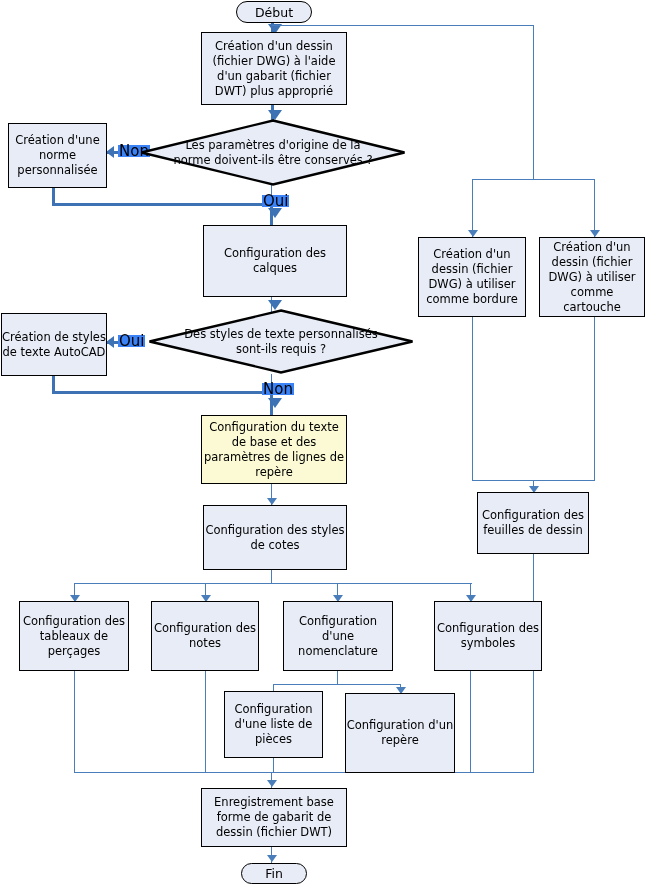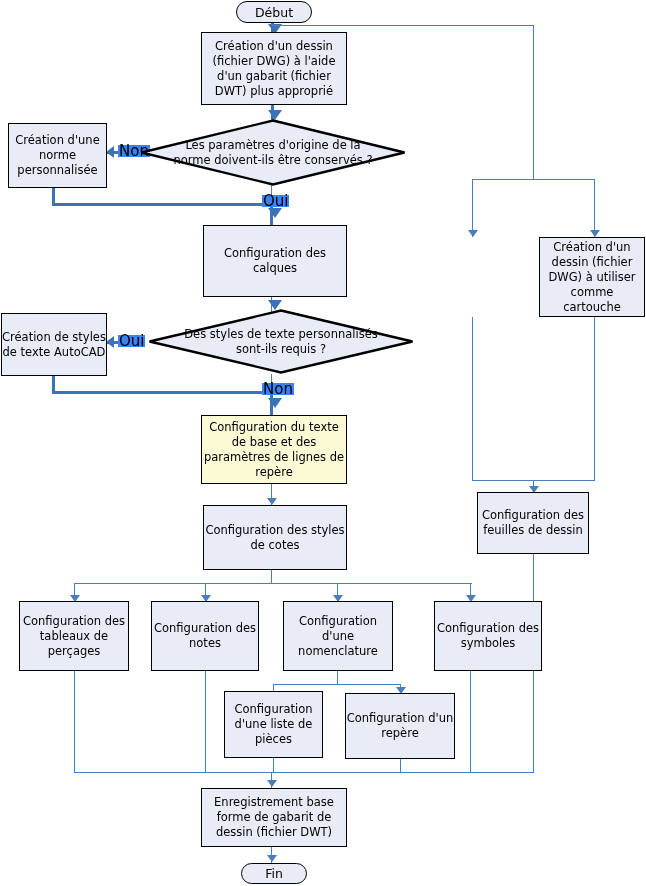--- a/index.html
+++ b/index.html
@@ -235,32 +235,35 @@
   </div>
 
   <div class="node process" style="left:434px;top:601px;width:108px;height:70px;">
     <span>Configuration des symboles</span>
   </div>
 
   <div class="node process" style="left:224px;top:691px;width:99px;height:67px;">
     <span>Configuration d'une liste de pièces</span>
   </div>
 
-  <div class="node process" style="left:345px;top:693px;width:110px;height:66px;">
+  <div class="node process" style="left:345px;top:693px;width:110px;height:80px;">
     <span>Configuration d'un repère</span>
   </div>
 
   <div class="node process" style="left:201px;top:788px;width:146px;height:59px;">
     <span>Enregistrement base forme de gabarit de dessin (fichier DWT)</span>
   </div>
 
   <div class="node terminator" style="left:241px;top:863px;width:66px;height:21px;">
     <span>Fin</span>
   </div>
 
+  <div class="node process" style="left:418px;top:237px;width:108px;height:80px;">
+    <span>Création d'un dessin (fichier DWG) à utiliser comme bordure</span>
+  </div>
 
   <div class="node process" style="left:539px;top:237px;width:106px;height:80px;">
     <span>Création d'un dessin (fichier DWG) à utiliser comme cartouche</span>
   </div>
 
   <div class="node process" style="left:477px;top:492px;width:112px;height:62px;">
     <span>Configuration des feuilles de dessin</span>
   </div>
 
 </div>

